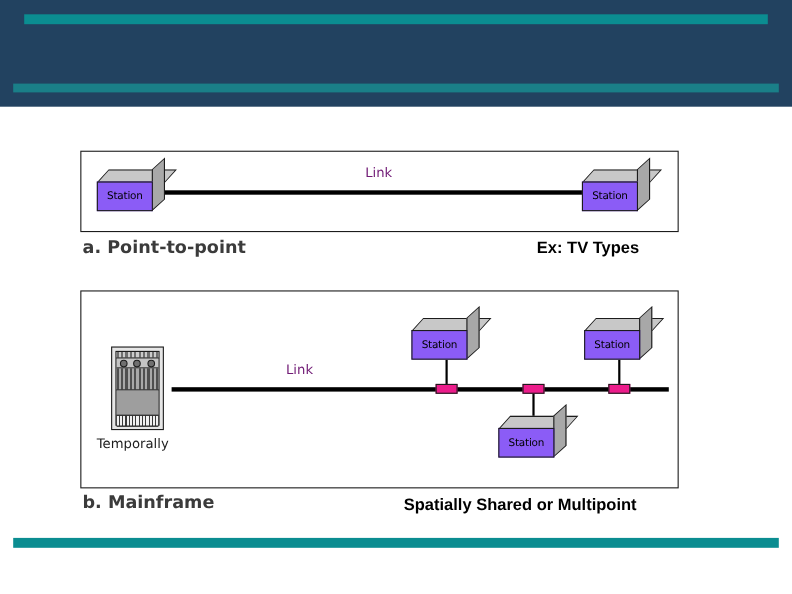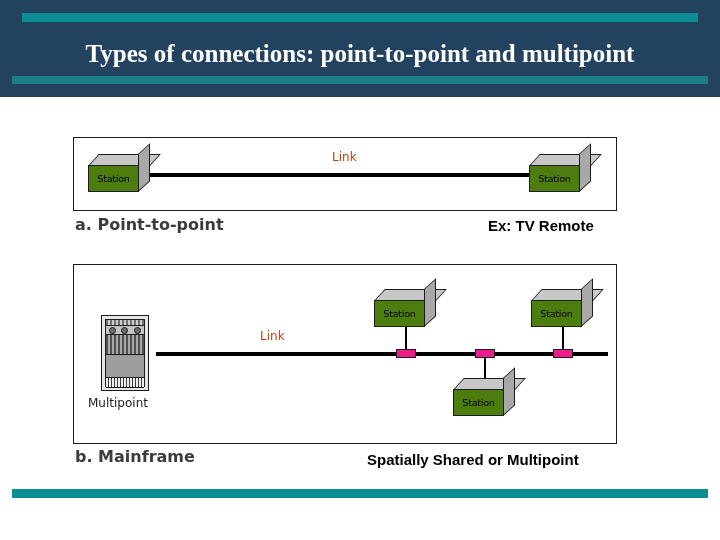--- a/index.html
+++ b/index.html
@@ -104,21 +104,21 @@
     box-sizing: border-box;
     transform: skewY(-42deg);
     transform-origin: bottom left;
   }
   .station .front-face {
     position: absolute;
     left: 0;
     top: 11px;
     width: 51px;
     height: 27px;
-    background: #4d7c0f;
+    background: #8b5cf6;
     border: 1px solid #1c1c1c;
     box-sizing: border-box;
     display: flex;
     align-items: center;
     justify-content: center;
   }
   .station .front-face span {
     font-family: "DejaVu Sans", sans-serif;
     font-size: 9.5px;
     color: #000000;
@@ -133,21 +133,21 @@
   }
   .vlink {
     position: absolute;
     background: #000000;
     width: 2px;
   }
   .link-label {
     position: absolute;
     font-family: "DejaVu Sans", sans-serif;
     font-size: 12px;
-    color: #c2410c;
+    color: #701a75;
   }
   .tap {
     position: absolute;
     width: 20px;
     height: 9px;
     background: #ec1c8b;
     border: 1px solid #1c1c1c;
     box-sizing: border-box;
   }
 
@@ -267,21 +267,20 @@
     width: 696px;
     height: 9px;
     background: #0b8d91;
   }
 </style>
 </head>
 <body>
 
 <div id="slide-header">
   <div id="header-rule-top"></div>
-  <div id="slide-title">Types of connections: point-to-point and multipoint</div>
   <div id="header-rule-bottom"></div>
 </div>
 
 <div id="figure-point-to-point" class="figure-box">
 
   <div class="hlink" style="left:60px; top:35px; width:420px;"></div>
 
   <div class="link-label" style="left:258px; top:12px;">Link</div>
 
   <div class="station" style="left:14px; top:16px;">
@@ -296,21 +295,21 @@
     <div class="top-face"></div>
     <div class="side-face"></div>
     <div class="front-face">
       <span>Station</span>
     </div>
   </div>
 </div>
 
 <div id="caption-a" class="caption">a. Point-to-point</div>
 
-<div id="annotation-tv" class="annotation">Ex: TV Remote</div>
+<div id="annotation-tv" class="annotation">Ex: TV Types</div>
 
 <div id="figure-multipoint" class="figure-box">
 
   <div class="hlink" style="left:82px; top:87px; width:452px;"></div>
 
   <div class="link-label" style="left:186px; top:64px;">Link</div>
 
   <div class="vlink" style="left:331px; top:62px; height:26px;"></div>
   <div class="vlink" style="left:410px; top:87px; height:29px;"></div>
   <div class="vlink" style="left:488px; top:62px; height:26px;"></div>
@@ -350,19 +349,19 @@
     <div id="mainframe-reels">
       <div class="reel"></div>
       <div class="reel"></div>
       <div class="reel"></div>
     </div>
     <div id="mainframe-stripes-top"></div>
     <div id="mainframe-blank"></div>
     <div id="mainframe-stripes-bottom"></div>
   </div>
 </div>
-<div id="mainframe-label">Multipoint</div>
+<div id="mainframe-label">Temporally</div>
 
 <div id="caption-b" class="caption">b. Mainframe</div>
 
 <div id="annotation-shared" class="annotation">Spatially Shared or Multipoint</div>
 
 <div id="footer-rule"></div>
 
 </body></html>

